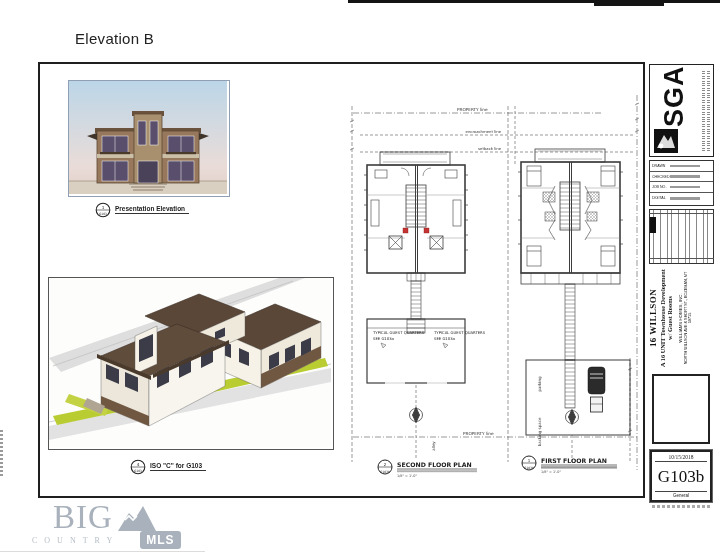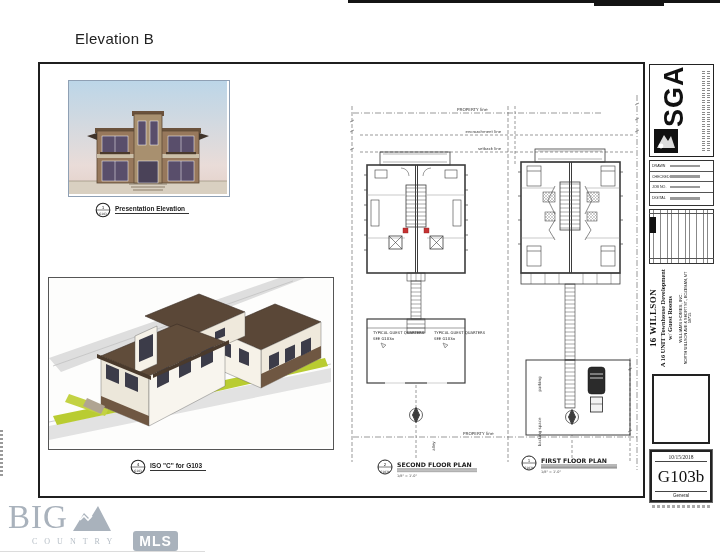--- a/index.html
+++ b/index.html
@@ -47,25 +47,25 @@
   .empty-box{left:652px;top:374px;width:58px;height:70px;border:2px solid #222;box-sizing:border-box;}
   .sheet-box{left:650px;top:450px;width:62px;height:52px;border:2px solid #222;box-shadow:0 0 0 1px #666;box-sizing:border-box;
              display:flex;flex-direction:column;align-items:center;background:#fff;}
   .sheet-date{font-size:5.5px;font-family:"Liberation Serif",serif;border-bottom:.7px solid #444;width:90%;text-align:center;padding:2px 0 1px;}
   .sheet-num{font-size:17px;font-family:"Liberation Serif",serif;color:#111;flex:1;display:flex;align-items:center;}
   .sheet-cat{font-size:4.5px;border-top:.7px solid #444;width:90%;text-align:center;padding:1px 0 2px;}
   .sheet-print{left:652px;top:505px;width:58px;height:3px;background:repeating-linear-gradient(90deg,#aaa 0 3px,#fff 3px 5px);}
   
   .wm{left:8px;top:500px;width:200px;color:#a9b2bc;}
   .wm-row{display:flex;align-items:flex-end;}
-  .wm-word{font-family:"Liberation Serif",serif;font-size:33px;line-height:34px;letter-spacing:1px;}
+  .wm-word{font-family:"Liberation Serif",serif;font-size:33px;line-height:34px;letter-spacing:1px;margin-left:45px;}
   .wm-country{font-size:8px;letter-spacing:7px;color:#b6bec6;margin:0 0 0 24px;font-family:"Liberation Serif",serif;text-align:center;}
   .wm-sub{display:flex;align-items:center;margin-top:-3px;}
-  .mls-badge{background:#a9b2bc;color:#fff;font-size:14px;font-weight:bold;border-radius:3px;
-             padding:2px 6px;letter-spacing:1px;margin-left:14px;}
+  .mls-badge{background:#a9b2bc;color:#fff;font-size:12px;font-weight:bold;border-radius:3px;
+             padding:2px 6px;letter-spacing:1px;margin-left:21px;}
   .wm-rule{left:0;top:551px;width:205px;height:1px;background:#dcdcdc;}
   svg text{font-family:"DejaVu Sans",sans-serif;}
 </style>
 </head>
 <body>
 
 <div id="canvas">
 
   <div class="abs topstrip1"></div>
   <div class="abs topstrip2"></div>

